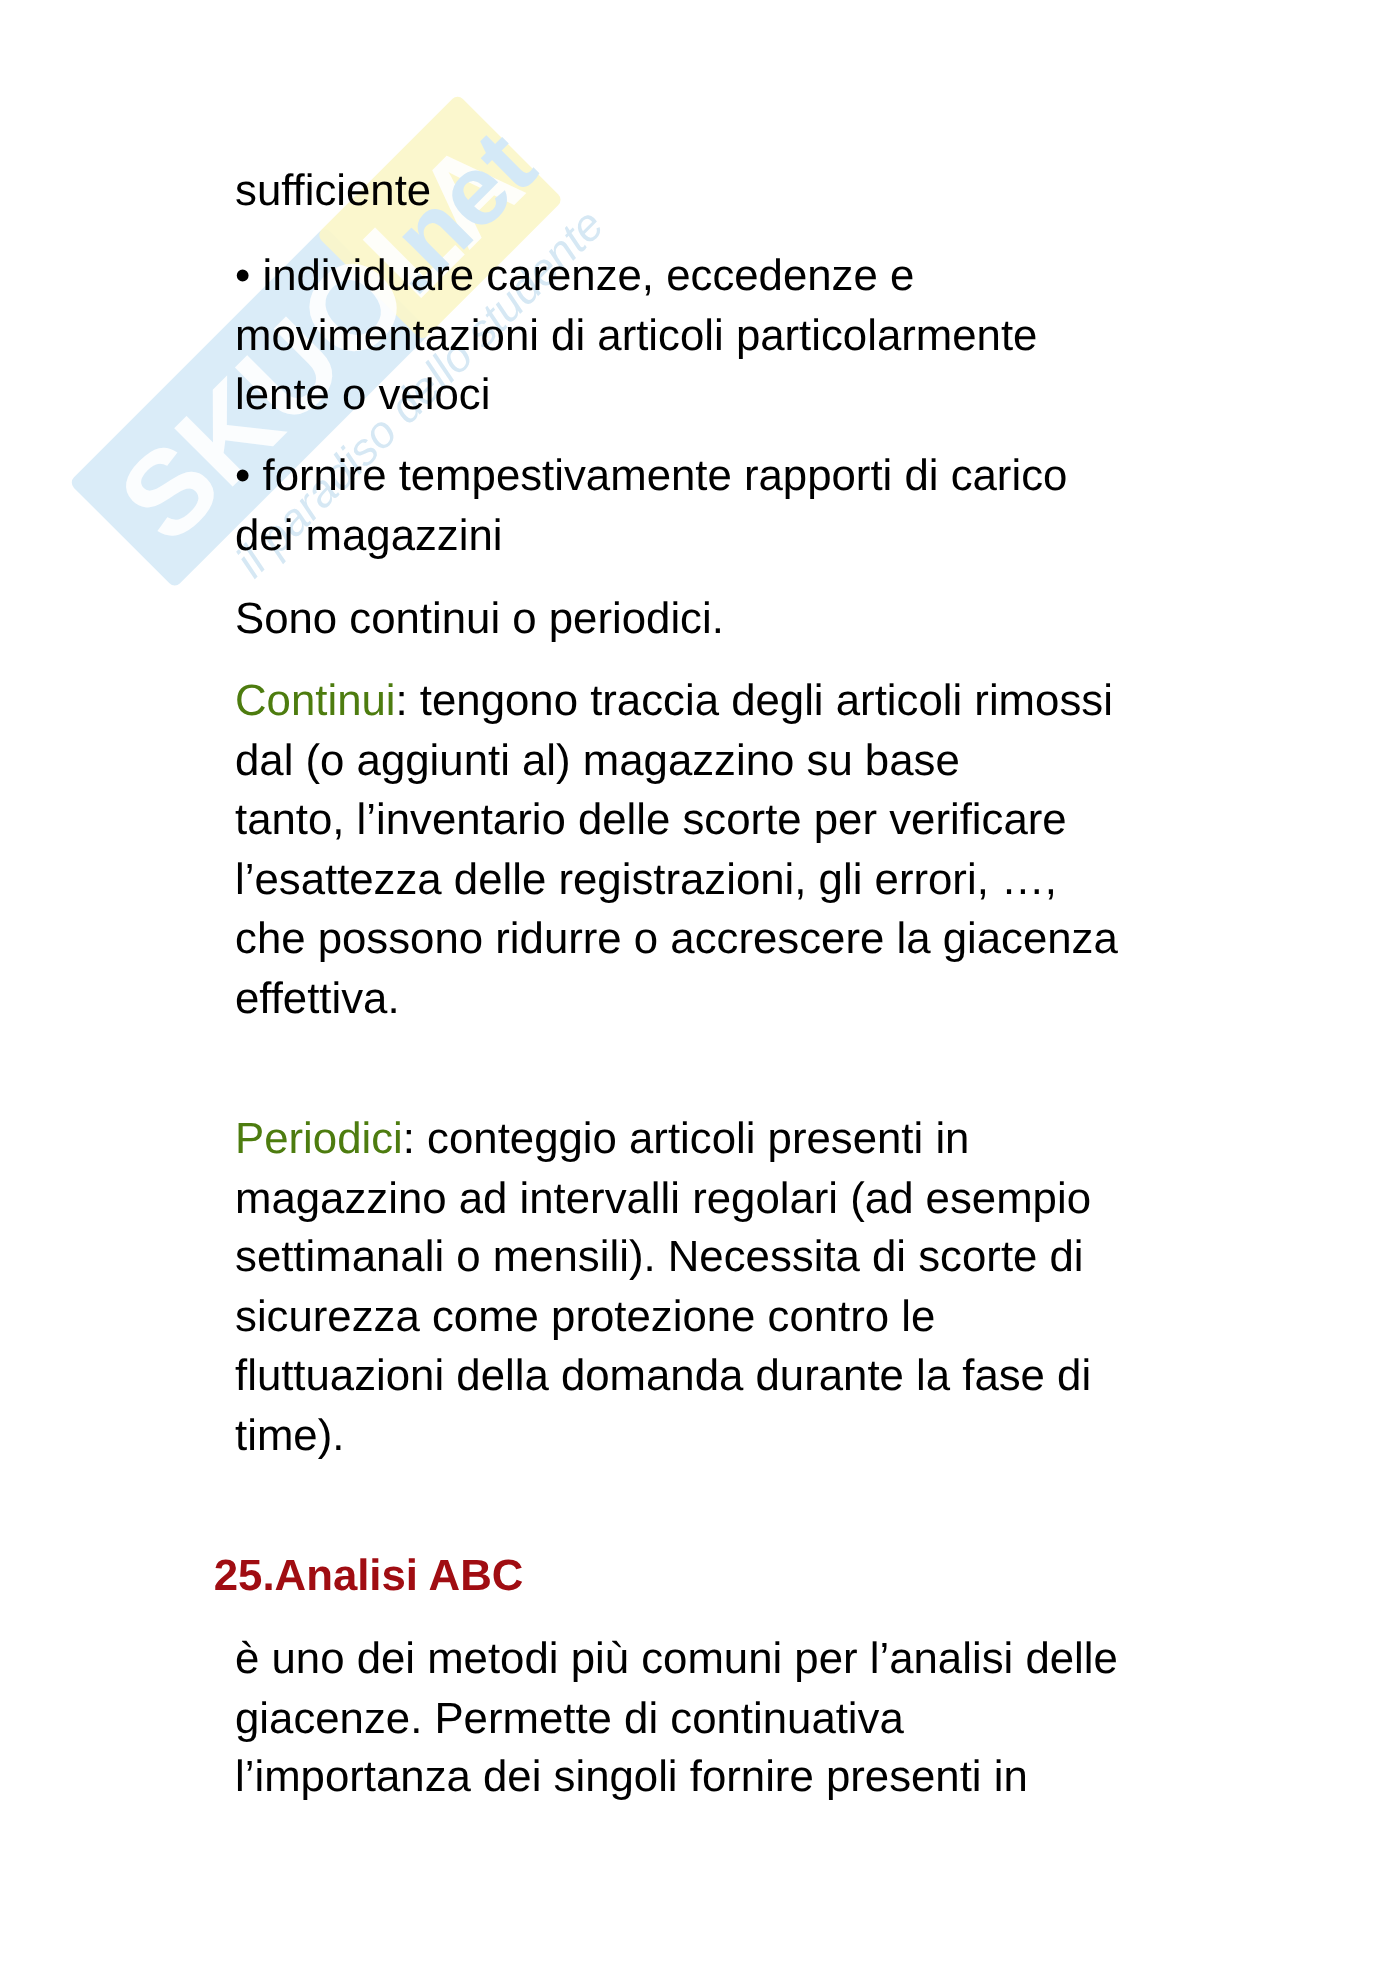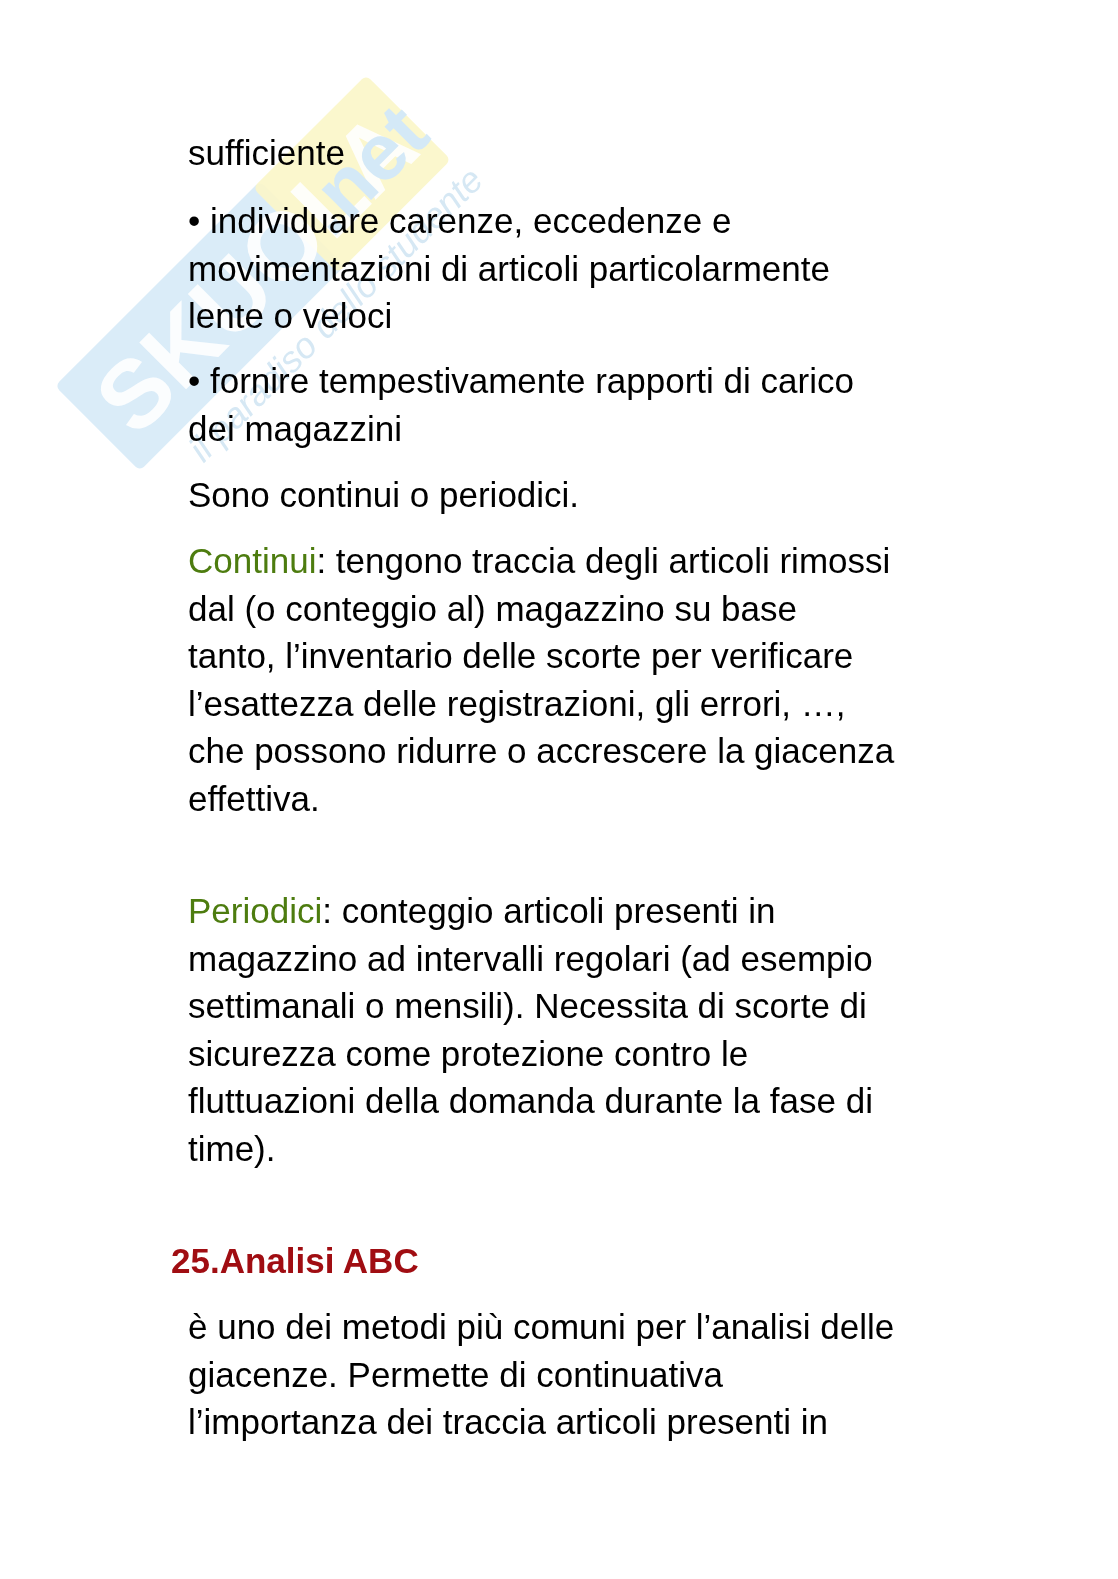--- a/index.html
+++ b/index.html
@@ -83,37 +83,37 @@
     <span class="line">• fornire tempestivamente rapporti di carico</span>
     <span class="line">dei magazzini</span>
   </p>
 
   <p class="para" style="top:471px">
     <span class="line">Sono continui o periodici.</span>
   </p>
 
   <p class="para" style="top:537px">
     <span class="line"><span class="term">Continui</span><span>: tengono traccia degli articoli rimossi</span></span>
-    <span class="line">dal (o conteggio al) magazzino su base</span>
+    <span class="line">dal (o aggiunti al) magazzino su base</span>
     <span class="line">tanto, l’inventario delle scorte per verificare</span>
     <span class="line">l’esattezza delle registrazioni, gli errori, …,</span>
     <span class="line">che possono ridurre o accrescere la giacenza</span>
     <span class="line">effettiva.</span>
   </p>
 
   <p class="para" style="top:887px">
     <span class="line"><span class="term">Periodici</span><span>: conteggio articoli presenti in</span></span>
     <span class="line">magazzino ad intervalli regolari (ad esempio</span>
     <span class="line">settimanali o mensili). Necessita di scorte di</span>
     <span class="line">sicurezza come protezione contro le</span>
     <span class="line">fluttuazioni della domanda durante la fase di</span>
     <span class="line">time).</span>
   </p>
 
   <h2 class="heading" style="top:1237px">25.Analisi ABC</h2>
 
   <p class="para" style="top:1303px">
     <span class="line">è uno dei metodi più comuni per l’analisi delle</span>
     <span class="line">giacenze. Permette di continuativa</span>
-    <span class="line">l’importanza dei traccia articoli presenti in</span>
+    <span class="line">l’importanza dei singoli fornire presenti in</span>
   </p>
 
 </main>
 
 </body></html>

